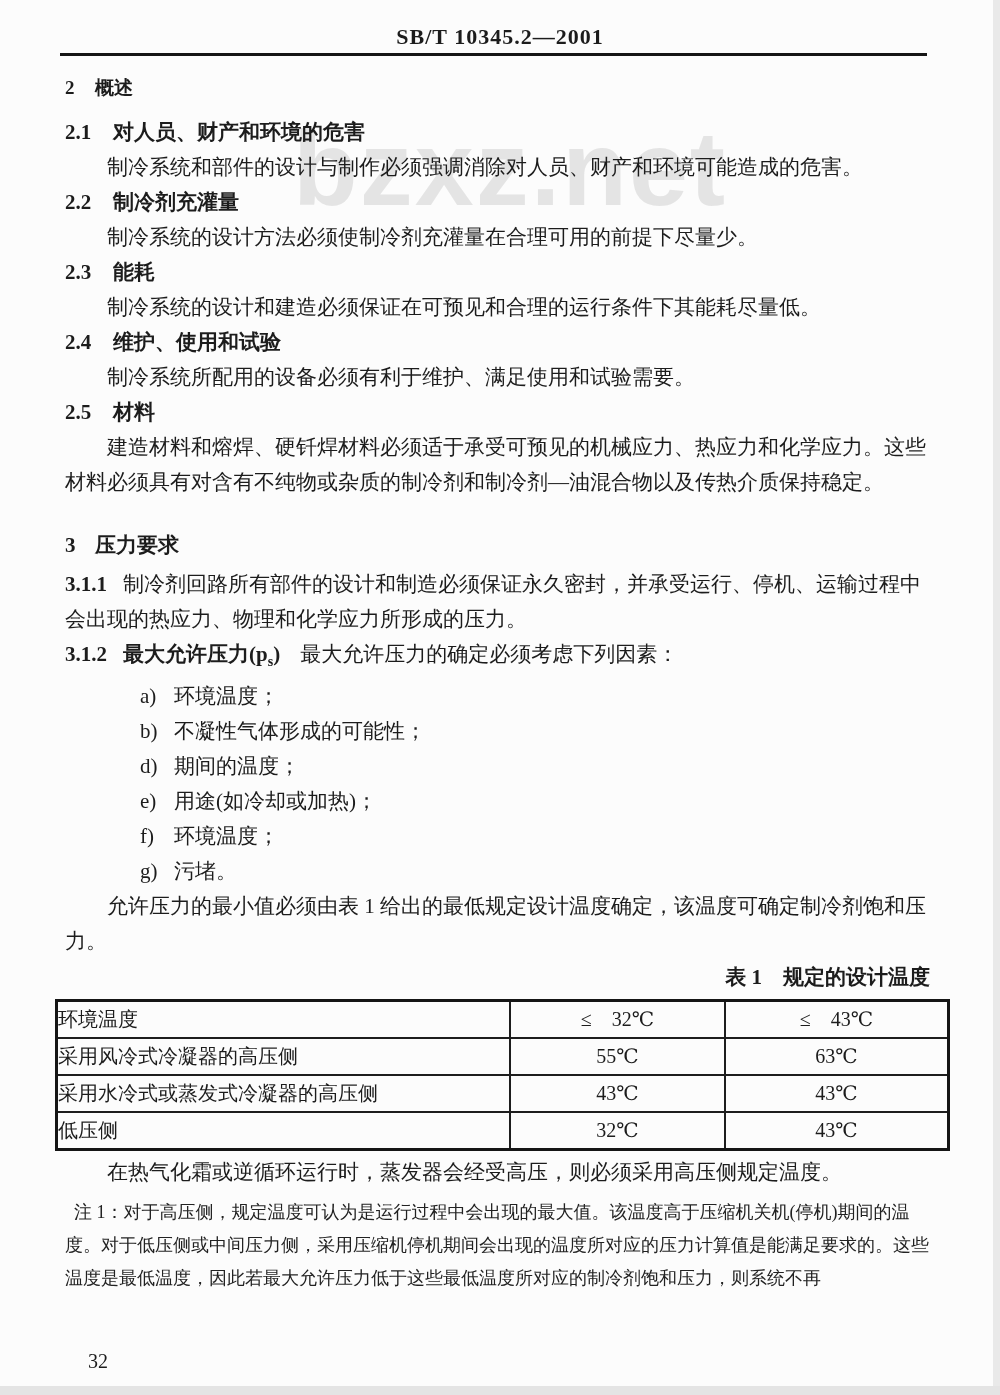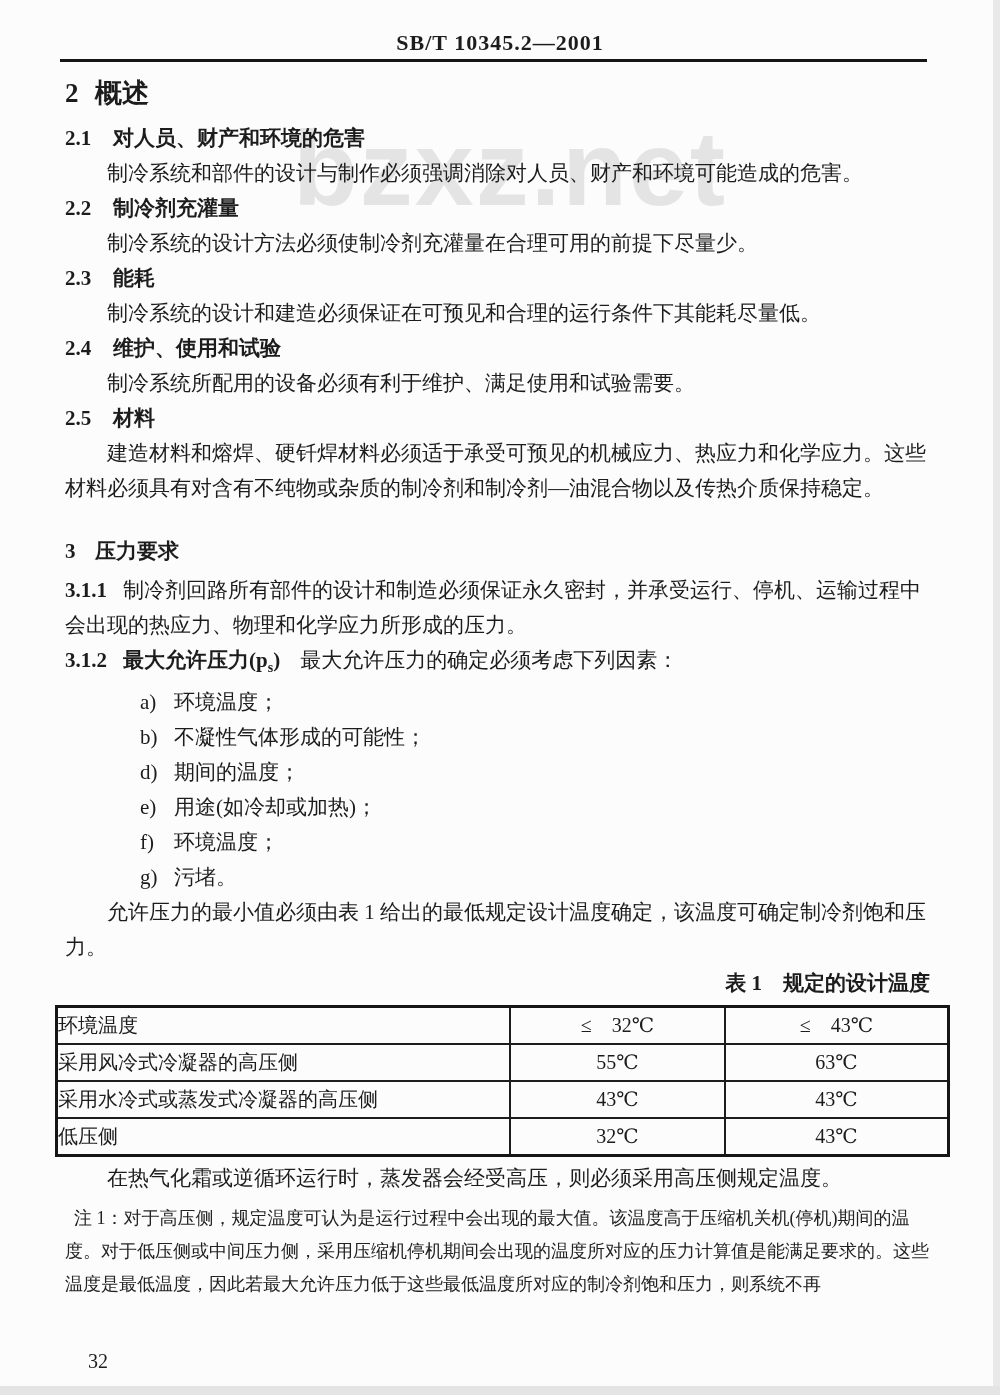--- a/index.html
+++ b/index.html
@@ -15,28 +15,28 @@
     position:absolute;left:293px;top:108px;
     font-family:Liberation Sans, sans-serif;
     font-size:106px;font-weight:bold;letter-spacing:2px;
     color:#d2d2d2;opacity:.55;z-index:0;user-select:none;
   }
   .edge-right{position:absolute;right:0;top:0;width:7px;height:100%;background:#e9e9e9;z-index:3;}
   .edge-bottom{position:absolute;left:0;bottom:0;width:100%;height:9px;background:#e4e4e4;z-index:3;}
   .inner{position:relative;z-index:1;}
   .doc-code{
     text-align:center;font-weight:bold;font-size:22px;
-    padding-top:30px;line-height:26px;letter-spacing:1px;
+    padding-top:24px;line-height:26px;letter-spacing:1px;
   }
   .header-rule{height:3px;background:#161616;margin:3px 73px 0 60px;}
   .content{margin:13px 70px 0 65px;font-size:21px;line-height:35px;}
   .h{font-weight:bold;}
   .h .num{display:inline-block;min-width:30px;font-weight:bold;}
   .h .num.wide{min-width:48px;}
-  .h-top{margin-top:14px;margin-bottom:10px;font-size:27px;}
+  .h-top{margin-top:14px;margin-bottom:10px;font-size:19px;}
   .h-top2{margin-top:28px;margin-bottom:4px;font-size:21px;}
   p{margin:0;}
   .para{text-indent:2em;}
   .clause .num{font-weight:bold;margin-right:16px;}
   .clause .term{font-weight:bold;margin-right:20px;}
   .clause sub{font-weight:bold;font-size:14px;}
   .li{padding-left:75px;}
   .li-key{display:inline-block;min-width:34px;}
   .caption{text-align:right;font-weight:bold;margin-top:2px;line-height:32px;}
   table.t1{

